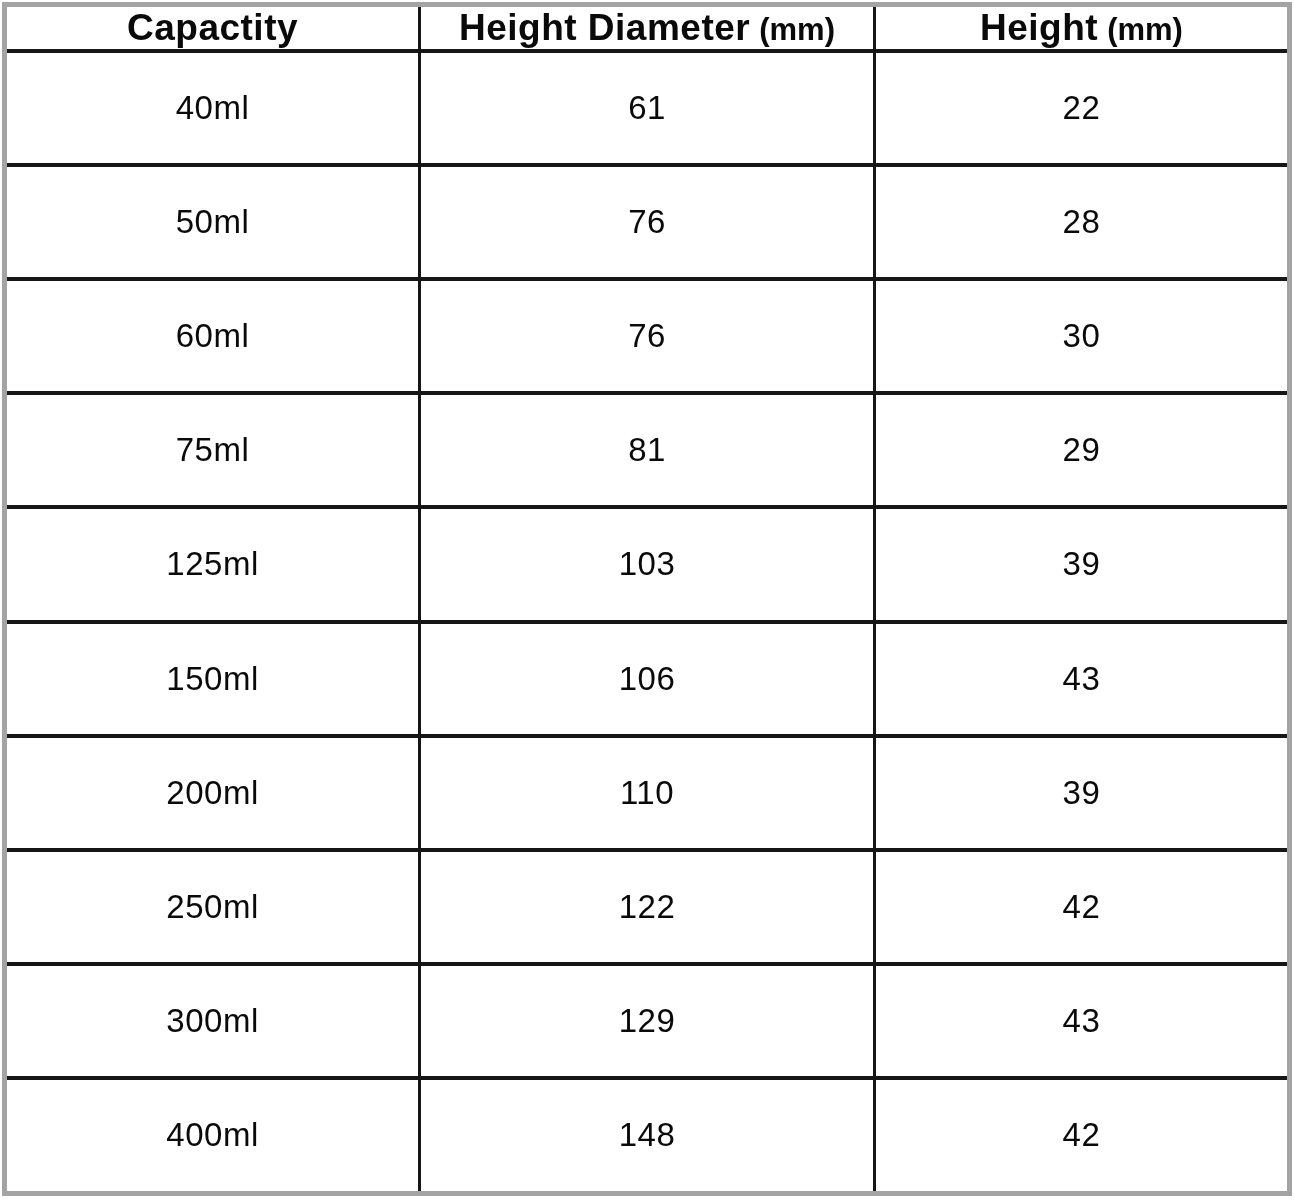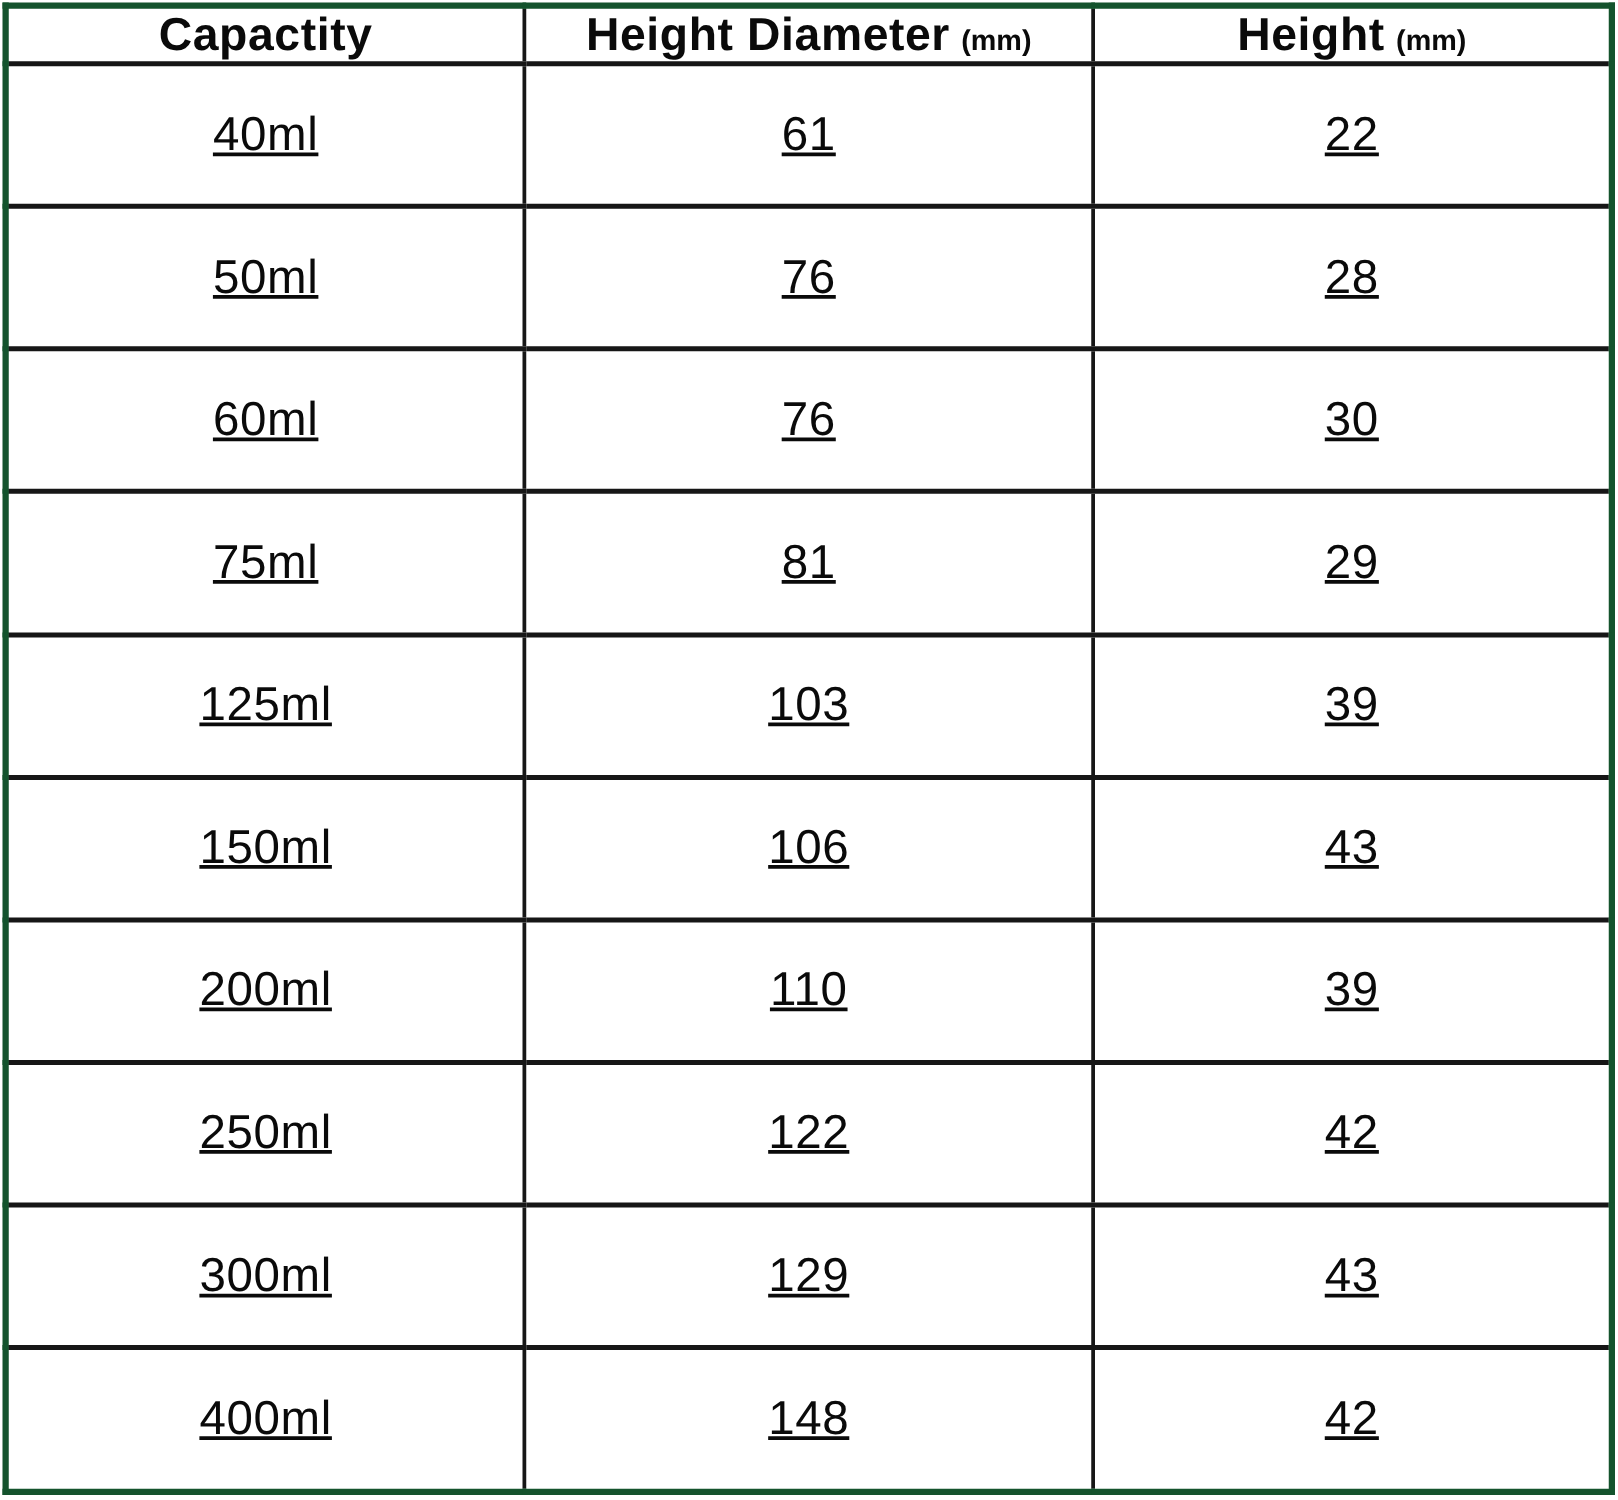--- a/index.html
+++ b/index.html
@@ -14,21 +14,21 @@
   }
   table.spec-table {
     width: 1290px;
     height: 1194px;
     margin: 2px;
     border-collapse: collapse;
     table-layout: fixed;
     background: #ffffff;
     font-family: "Liberation Sans", sans-serif;
     color: #0a0a0a;
-    border: 5px solid #14532d;
+    border: 5px solid #a3a3a3;
   }
   col.c-capacity { width: 32.3%; }
   col.c-diameter { width: 35.4%; }
   col.c-height   { width: 32.3%; }
   th, td {
     border-left: 3px solid #161616;
     border-right: 3px solid #161616;
     border-top: 4px solid #161616;
     border-bottom: 4px solid #161616;
     text-align: center;
@@ -36,27 +36,26 @@
     padding: 0;
     overflow: hidden;
     white-space: nowrap;
   }
   th {
     font-size: 37px;
     font-weight: bold;
     letter-spacing: 0.5px;
   }
   td {
-    font-size: 38px;
+    font-size: 33px;
     font-weight: normal;
     letter-spacing: 0.5px;
-    text-decoration: underline;
   }
   .unit {
-    font-size: 23px;
+    font-size: 31px;
     font-weight: bold;
     margin-left: 9px;
     letter-spacing: 0;
   }
 </style>
 </head>
 <body>
 
 <table class="spec-table">
   <colgroup>

